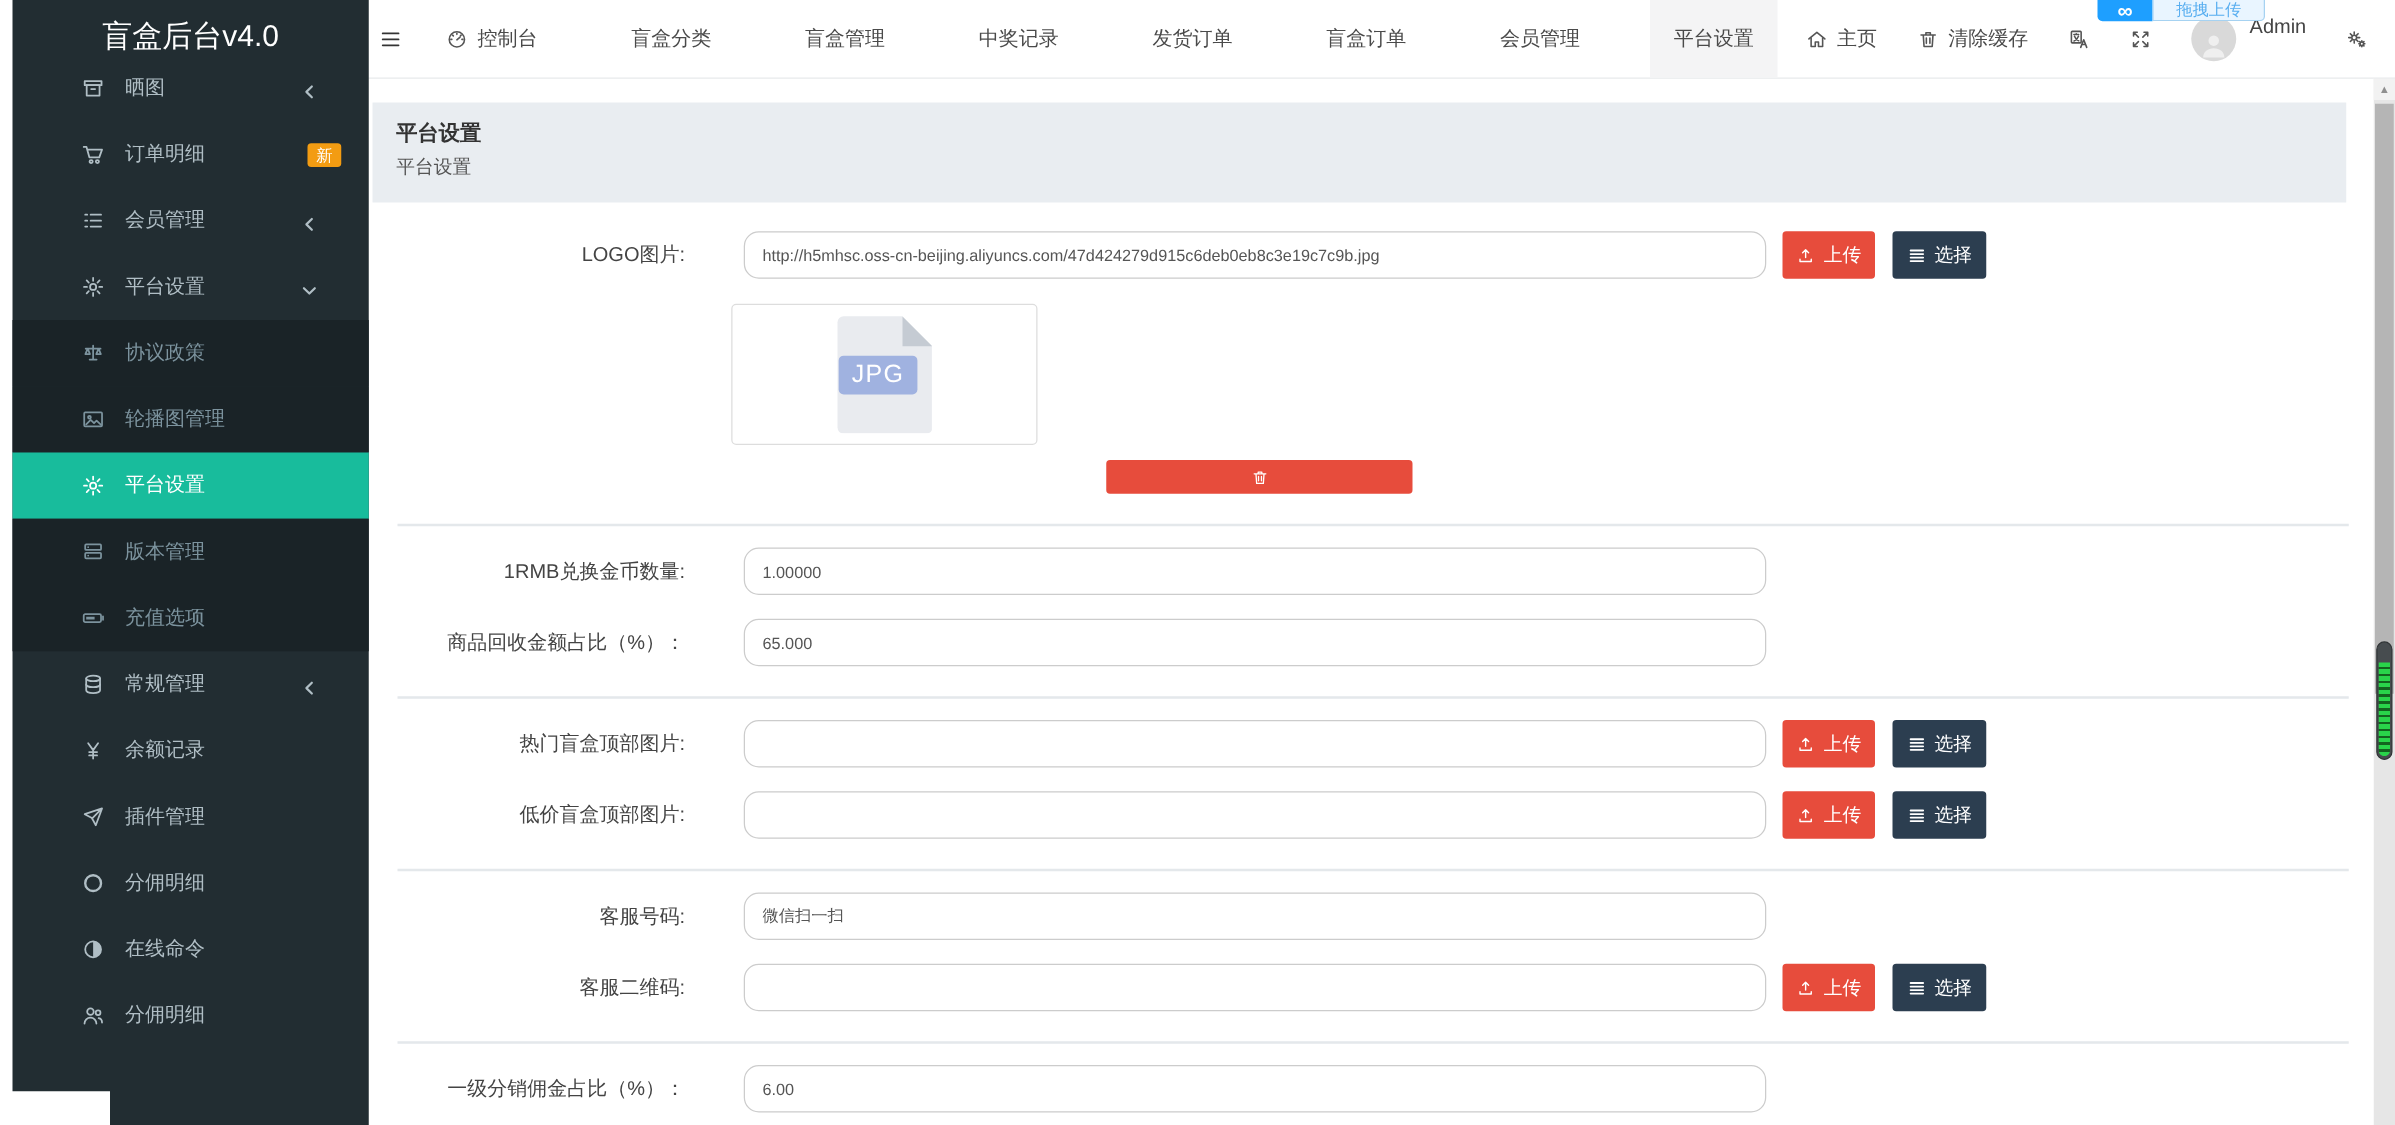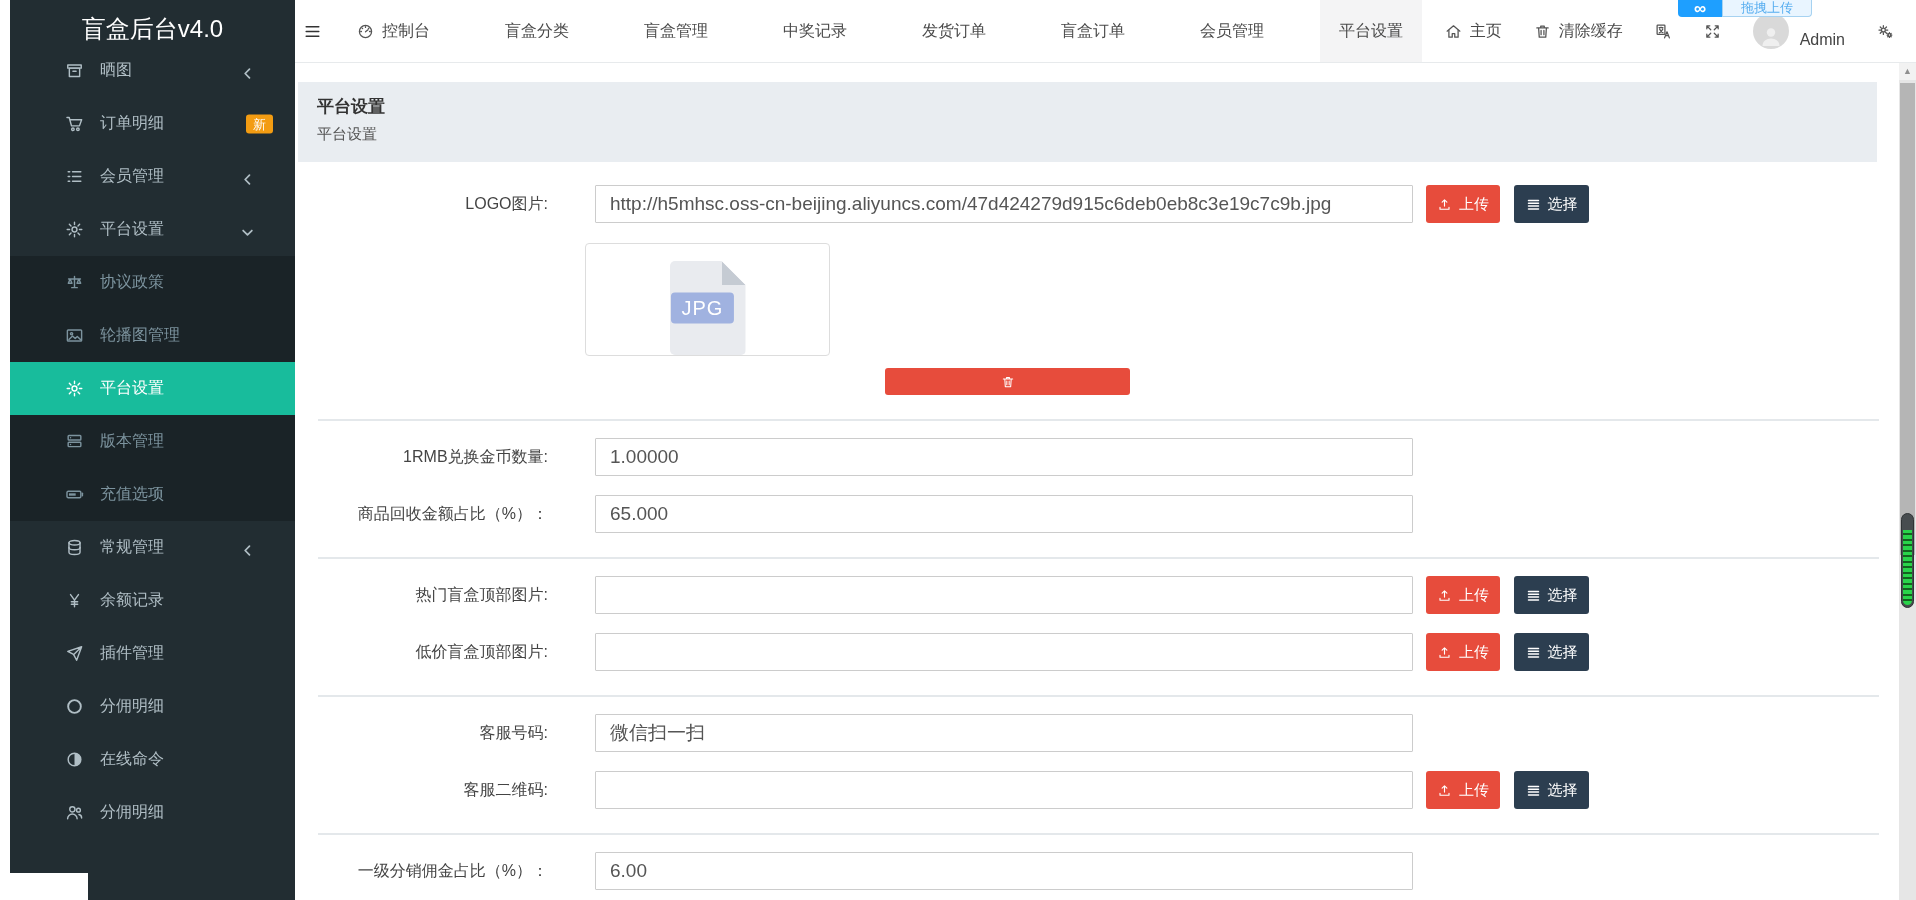--- a/index.html
+++ b/index.html
@@ -26,51 +26,51 @@
   
   .header{position:absolute;left:285px;top:0;width:1631px;height:63px;background:#ffffff;border-bottom:1px solid #e7eaec;box-sizing:border-box;display:flex;z-index:4;}
   .nav-left{display:flex;align-items:stretch;}
   .nav-item{display:flex;align-items:center;padding:0 19px;font-size:16px;color:#4a4a4a;cursor:pointer;white-space:nowrap;}
   .nav-item.active{background:#f4f4f5;}
   .nav-item .icon{width:17px;height:17px;margin-right:8px;color:#555;}
   .hamburger{padding:0 16px 0 18px;display:flex;align-items:center;color:#333;cursor:pointer;}
   .nav-right{margin-left:auto;display:flex;align-items:center;padding-right:22px;gap:32px;}
   .nav-link{display:flex;align-items:center;gap:8px;font-size:16px;color:#4a4a4a;cursor:pointer;white-space:nowrap;text-align:center;}
   .nav-link .icon,.nav-ico{width:17px;height:17px;color:#555;cursor:pointer;}
-  .user{display:flex;align-items:flex-end;gap:11px;font-size:16px;color:#444;cursor:pointer;}
+  .user{display:flex;align-items:flex-start;gap:11px;font-size:16px;color:#444;cursor:pointer;}
   .avatar{width:36px;height:36px;border-radius:50%;background:#d9d9d9;display:flex;align-items:flex-end;justify-content:center;overflow:hidden;color:#f4f4f4;}
   .avatar .icon{width:24px;height:26px;}
   .avatar .icon svg{stroke:none;fill:#efefef;}
 
   
   .drag-widget{position:absolute;left:1678px;top:0;height:17px;display:flex;z-index:50;}
   .dw-btn{width:44px;background:#1e9fff;color:#fff;display:flex;align-items:center;justify-content:center;font-size:17px;font-weight:bold;border-radius:0 0 0 4px;cursor:pointer;line-height:10px;}
   .dw-label{width:90px;background:#e9f5ff;border:1px solid #a6d2f1;border-top:none;box-sizing:border-box;color:#58aef0;font-size:13px;display:flex;align-items:center;justify-content:center;border-radius:0 0 4px 0;white-space:nowrap;overflow:hidden;}
 
   
   .content{position:absolute;left:285px;top:63px;width:1614px;height:837px;background:#ffffff;overflow:hidden;z-index:1;}
   .crumb-panel{margin:19px 22px 0 13px;background:#e9edf1;padding:15px 19px 19px;}
   .crumb-title{font-size:17px;font-weight:bold;color:#333;line-height:20px;margin-bottom:8px;}
   .crumb-sub{font-size:15px;color:#555;line-height:18px;}
 
   .form-area{padding-bottom:40px;}
   .form-row{display:flex;align-items:center;margin-top:19px;gap:10px;}
   .form-row.first{margin-top:23px;}
   .form-row.after-sep{margin-top:17px;}
   .frm-label{width:263px;text-align:right;font-size:16px;color:#444;flex:none;white-space:nowrap;}
-  .form-input{margin-left:37px;width:818px;height:38px;box-sizing:border-box;border:1px solid #cccccc;border-radius:1px;font-size:19px;color:#555;padding:0 14px;background:#fff;outline:none;font-family:inherit;}
+  .form-input{margin-left:37px;width:818px;height:38px;box-sizing:border-box;border:1px solid #cccccc;border-radius:12px;font-size:13px;color:#555;padding:0 14px;background:#fff;outline:none;font-family:inherit;}
   .btn{height:38px;box-sizing:border-box;display:flex;align-items:center;justify-content:center;gap:7px;color:#fff;font-size:15px;border:none;border-radius:3px;cursor:pointer;font-family:inherit;padding:0;}
   .btn .icon{width:15px;height:15px;}
   .btn-upload{width:74px;margin-left:3px;background:#e74c3c;}
   .btn-choose{width:75px;margin-left:4px;background:#2c3e50;}
   .sep{margin:24px 20px 0 33px;border-top:2px solid #e4e8eb;height:0;}
 
   
   .preview-wrap{margin-left:300px;margin-top:20px;}
-  .preview-box{width:245px;height:113px;box-sizing:border-box;border:1px solid #dddddd;border-radius:4px;background:#fff;display:flex;align-items:flex-end;justify-content:center;}
+  .preview-box{width:245px;height:113px;box-sizing:border-box;border:1px solid #dddddd;border-radius:4px;background:#fff;display:flex;align-items:center;justify-content:center;}
   .file-icon{position:relative;width:76px;height:94px;background:#e9ebef;border-radius:5px;clip-path:polygon(0 0,calc(100% - 24px) 0,100% 24px,100% 100%,0 100%);}
   .file-fold{position:absolute;top:0;right:0;width:0;height:0;border-bottom:24px solid #c5cbd3;border-right:24px solid transparent;}
   .file-badge{position:absolute;top:50%;left:50%;transform:translate(-58%,-50%);background:#a0b2e0;color:#fff;font-size:20px;padding:4px 11px;border-radius:4px;letter-spacing:1px;}
   .delete-btn{width:245px;height:27px;margin-left:300px;margin-top:12px;background:#e74c3c;border:none;border-radius:3px;display:flex;align-items:center;justify-content:center;color:#fff;cursor:pointer;}
   .delete-btn .icon{width:14px;height:14px;}
 
   
   .scrollbar{position:absolute;right:0;top:63px;width:17px;height:837px;background:#e6e6e6;z-index:70;}
   .sb-up{height:17px;background:#f2f2f2;color:#8f8f8f;font-size:9px;text-align:center;line-height:17px;cursor:pointer;}
   .sb-thumb{position:absolute;left:1px;right:1px;top:20px;height:472px;background:#b5b5b5;cursor:pointer;}

